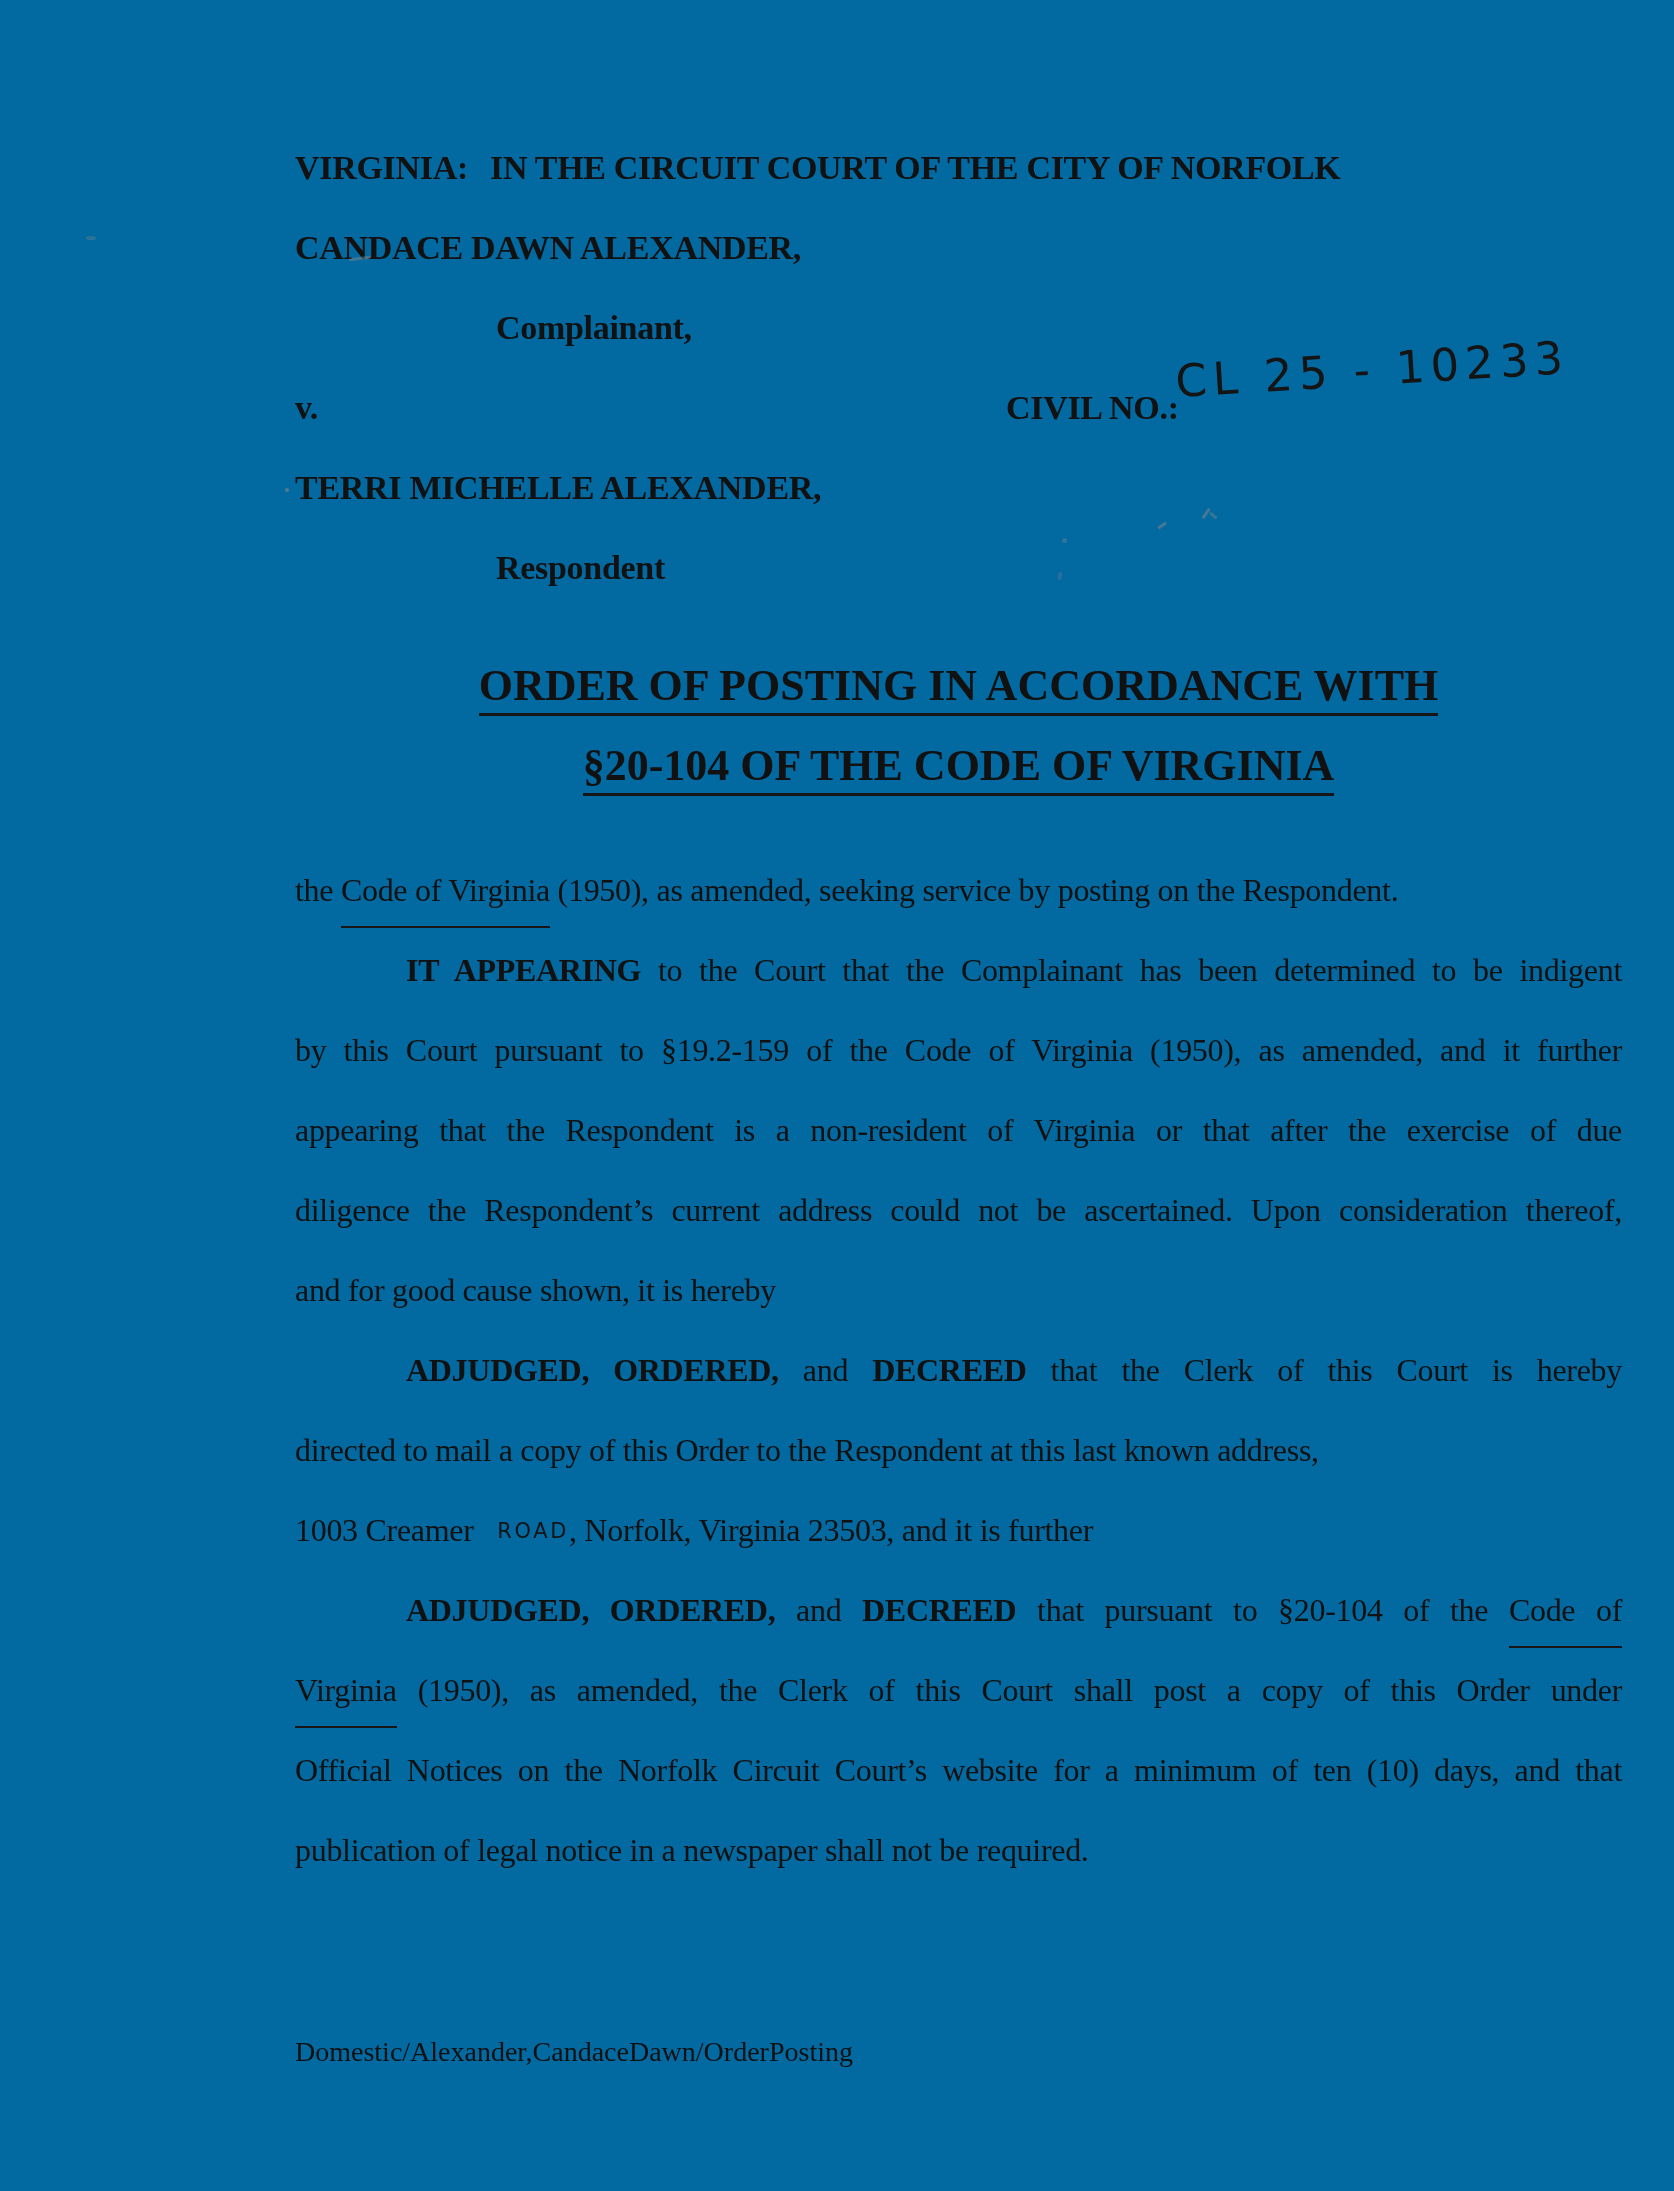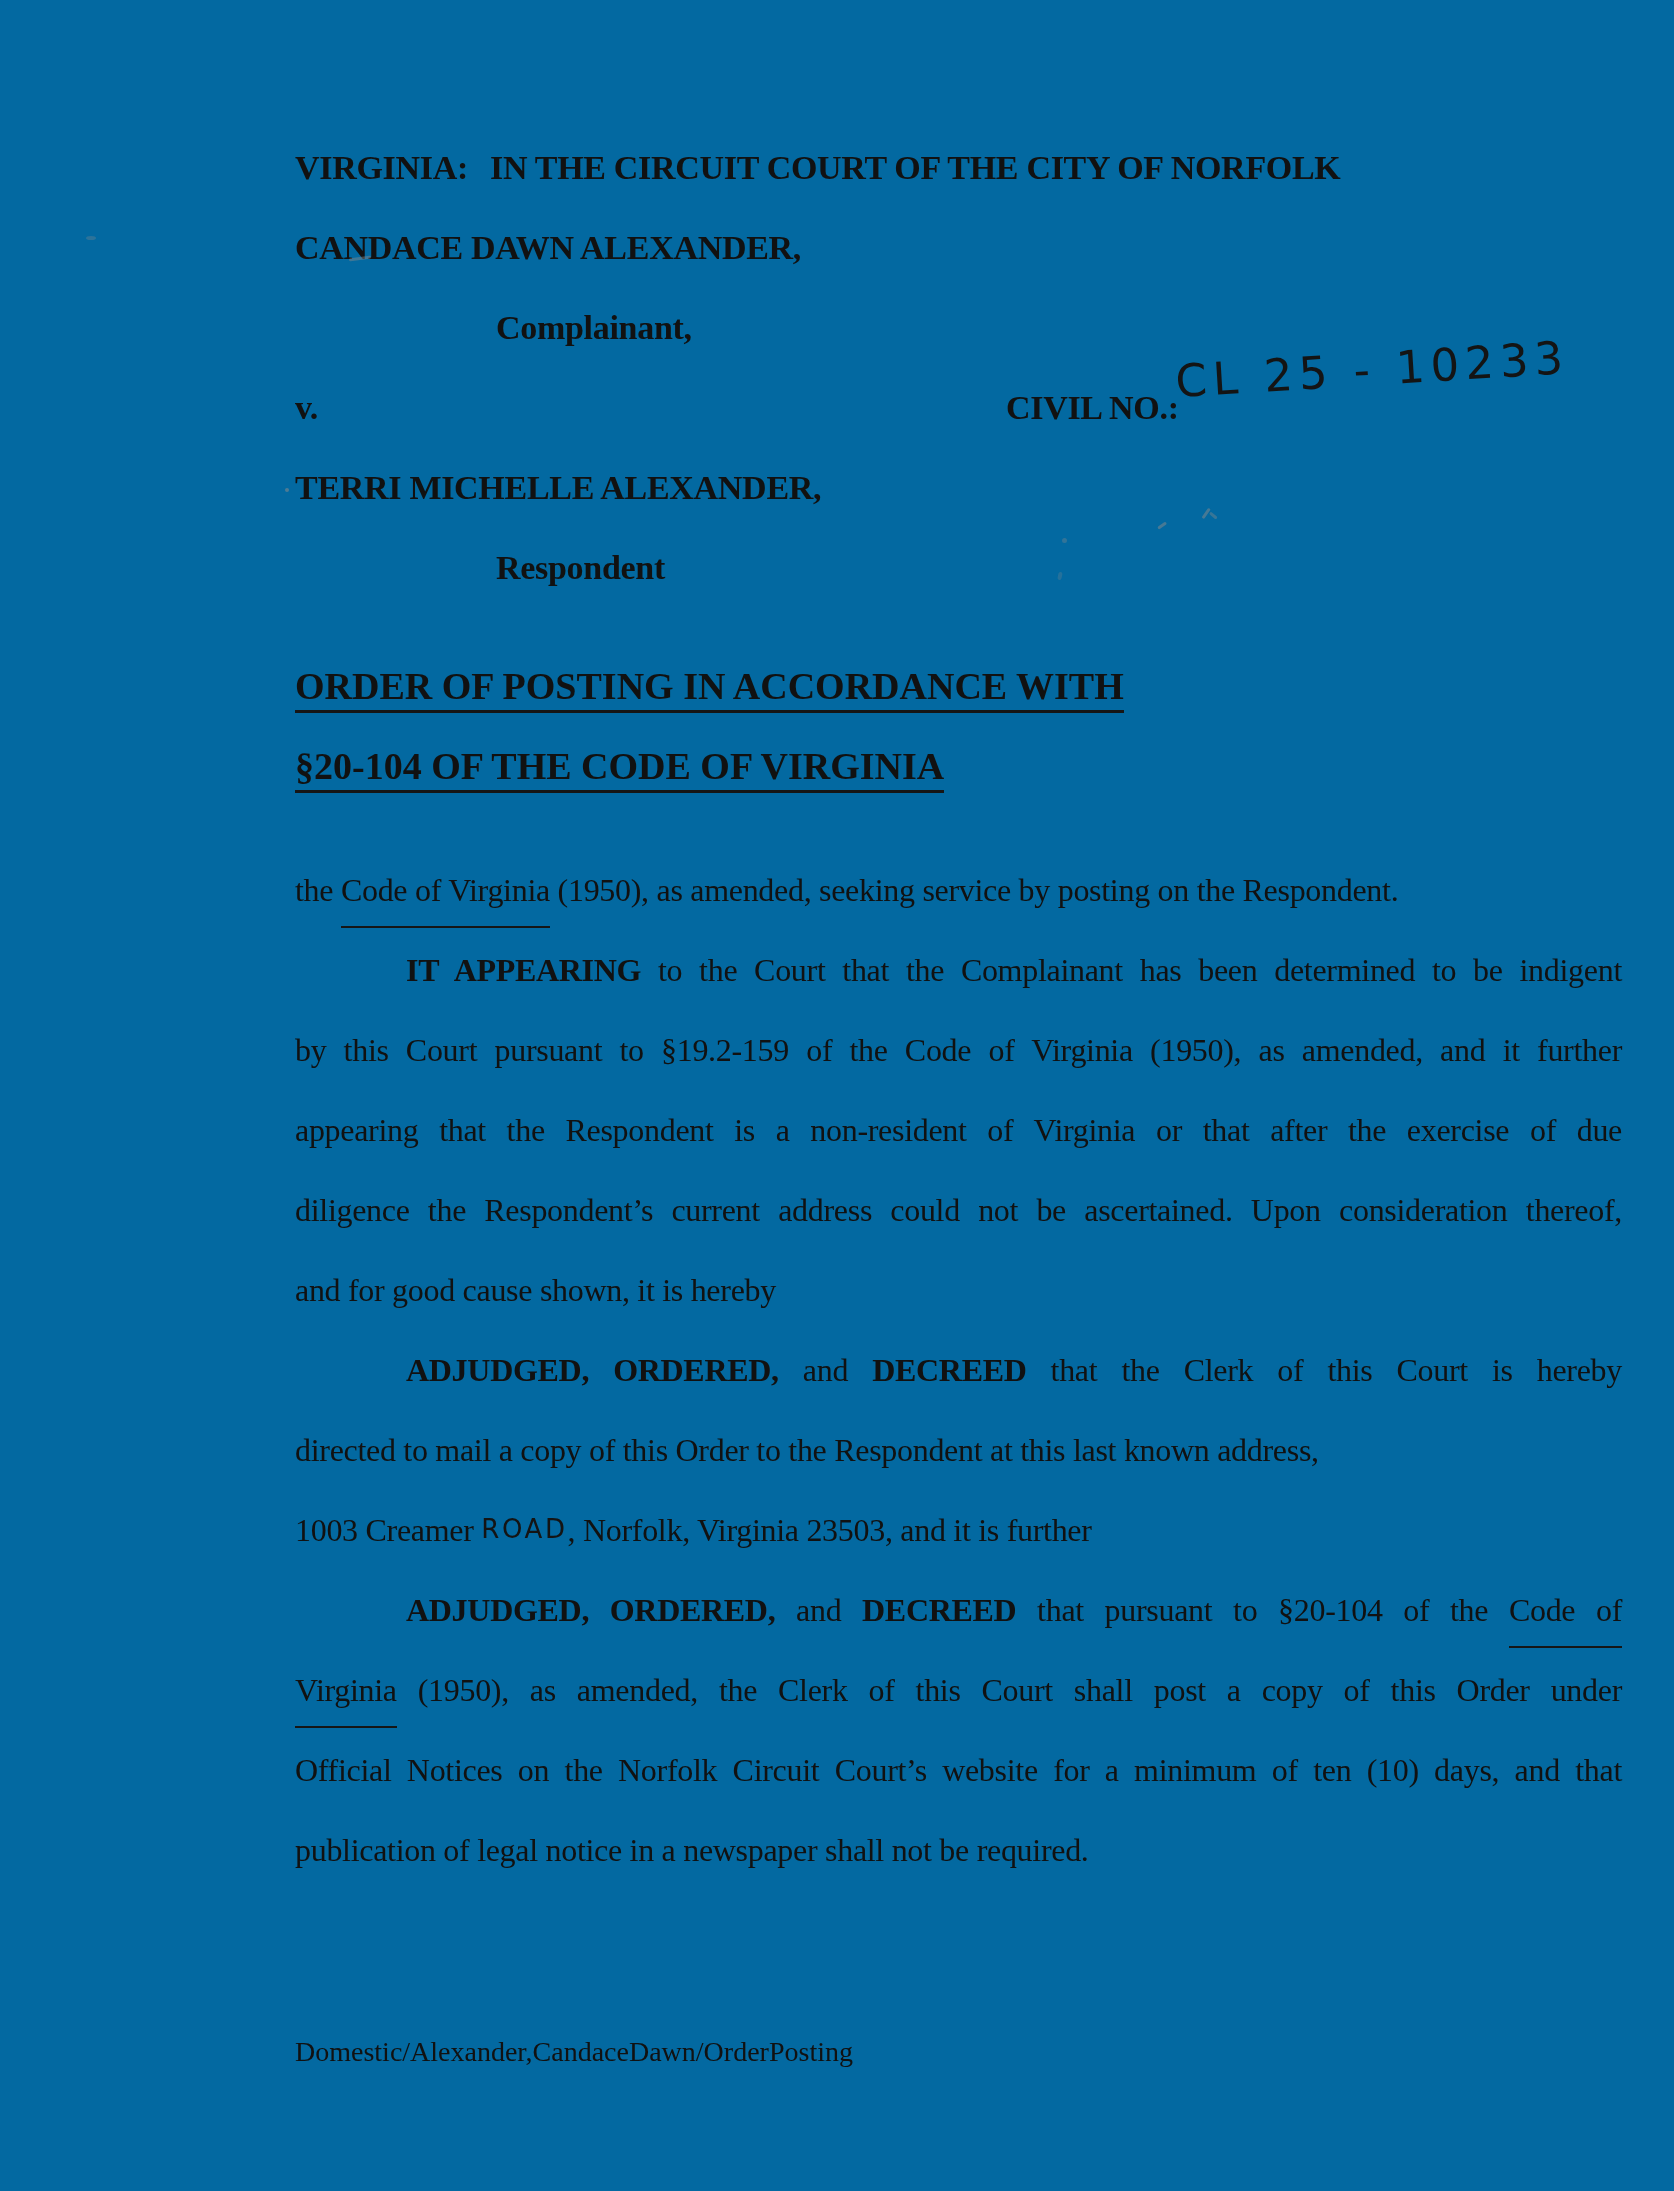--- a/index.html
+++ b/index.html
@@ -35,31 +35,31 @@
   [data-name="civil-no-label"]{position:absolute;left:711px;}
   [data-name="civil-no-value"]{
     position:absolute;left:883px;top:-26px;
     font-size:45px;font-weight:normal;letter-spacing:6px;
     transform:rotate(-3.5deg);transform-origin:left bottom;
     line-height:80px;
   }
 
   .title-block{
     position:absolute;left:295px;top:646px;width:1327px;
-    text-align:left;font-size:38px;font-weight:bold;
+    text-align:center;font-size:44px;font-weight:bold;
   }
   .title-block .title-line{height:80px;line-height:80px;}
   .title-block .u{border-bottom-width:3.4px;padding-bottom:2.6px;}
 
   .body-block{
     position:absolute;left:295px;top:850px;width:1327px;
     font-size:32px;
   }
   [data-name="handwritten-road"]{
-    font-size:26px;letter-spacing:2.6px;position:relative;top:-2.6px;
+    font-size:21px;letter-spacing:2.6px;position:relative;top:-2.6px;margin-left:16px;
   }
 
   .footer-block{
     position:absolute;left:295px;top:2036px;
     font-size:28px;letter-spacing:0;
   }
 
   
   .artifact{position:absolute;background:#8a8a8a;border-radius:50%;}
   .a-dash{width:22px;height:3.4px;border-radius:1.7px;left:349px;top:257px;

